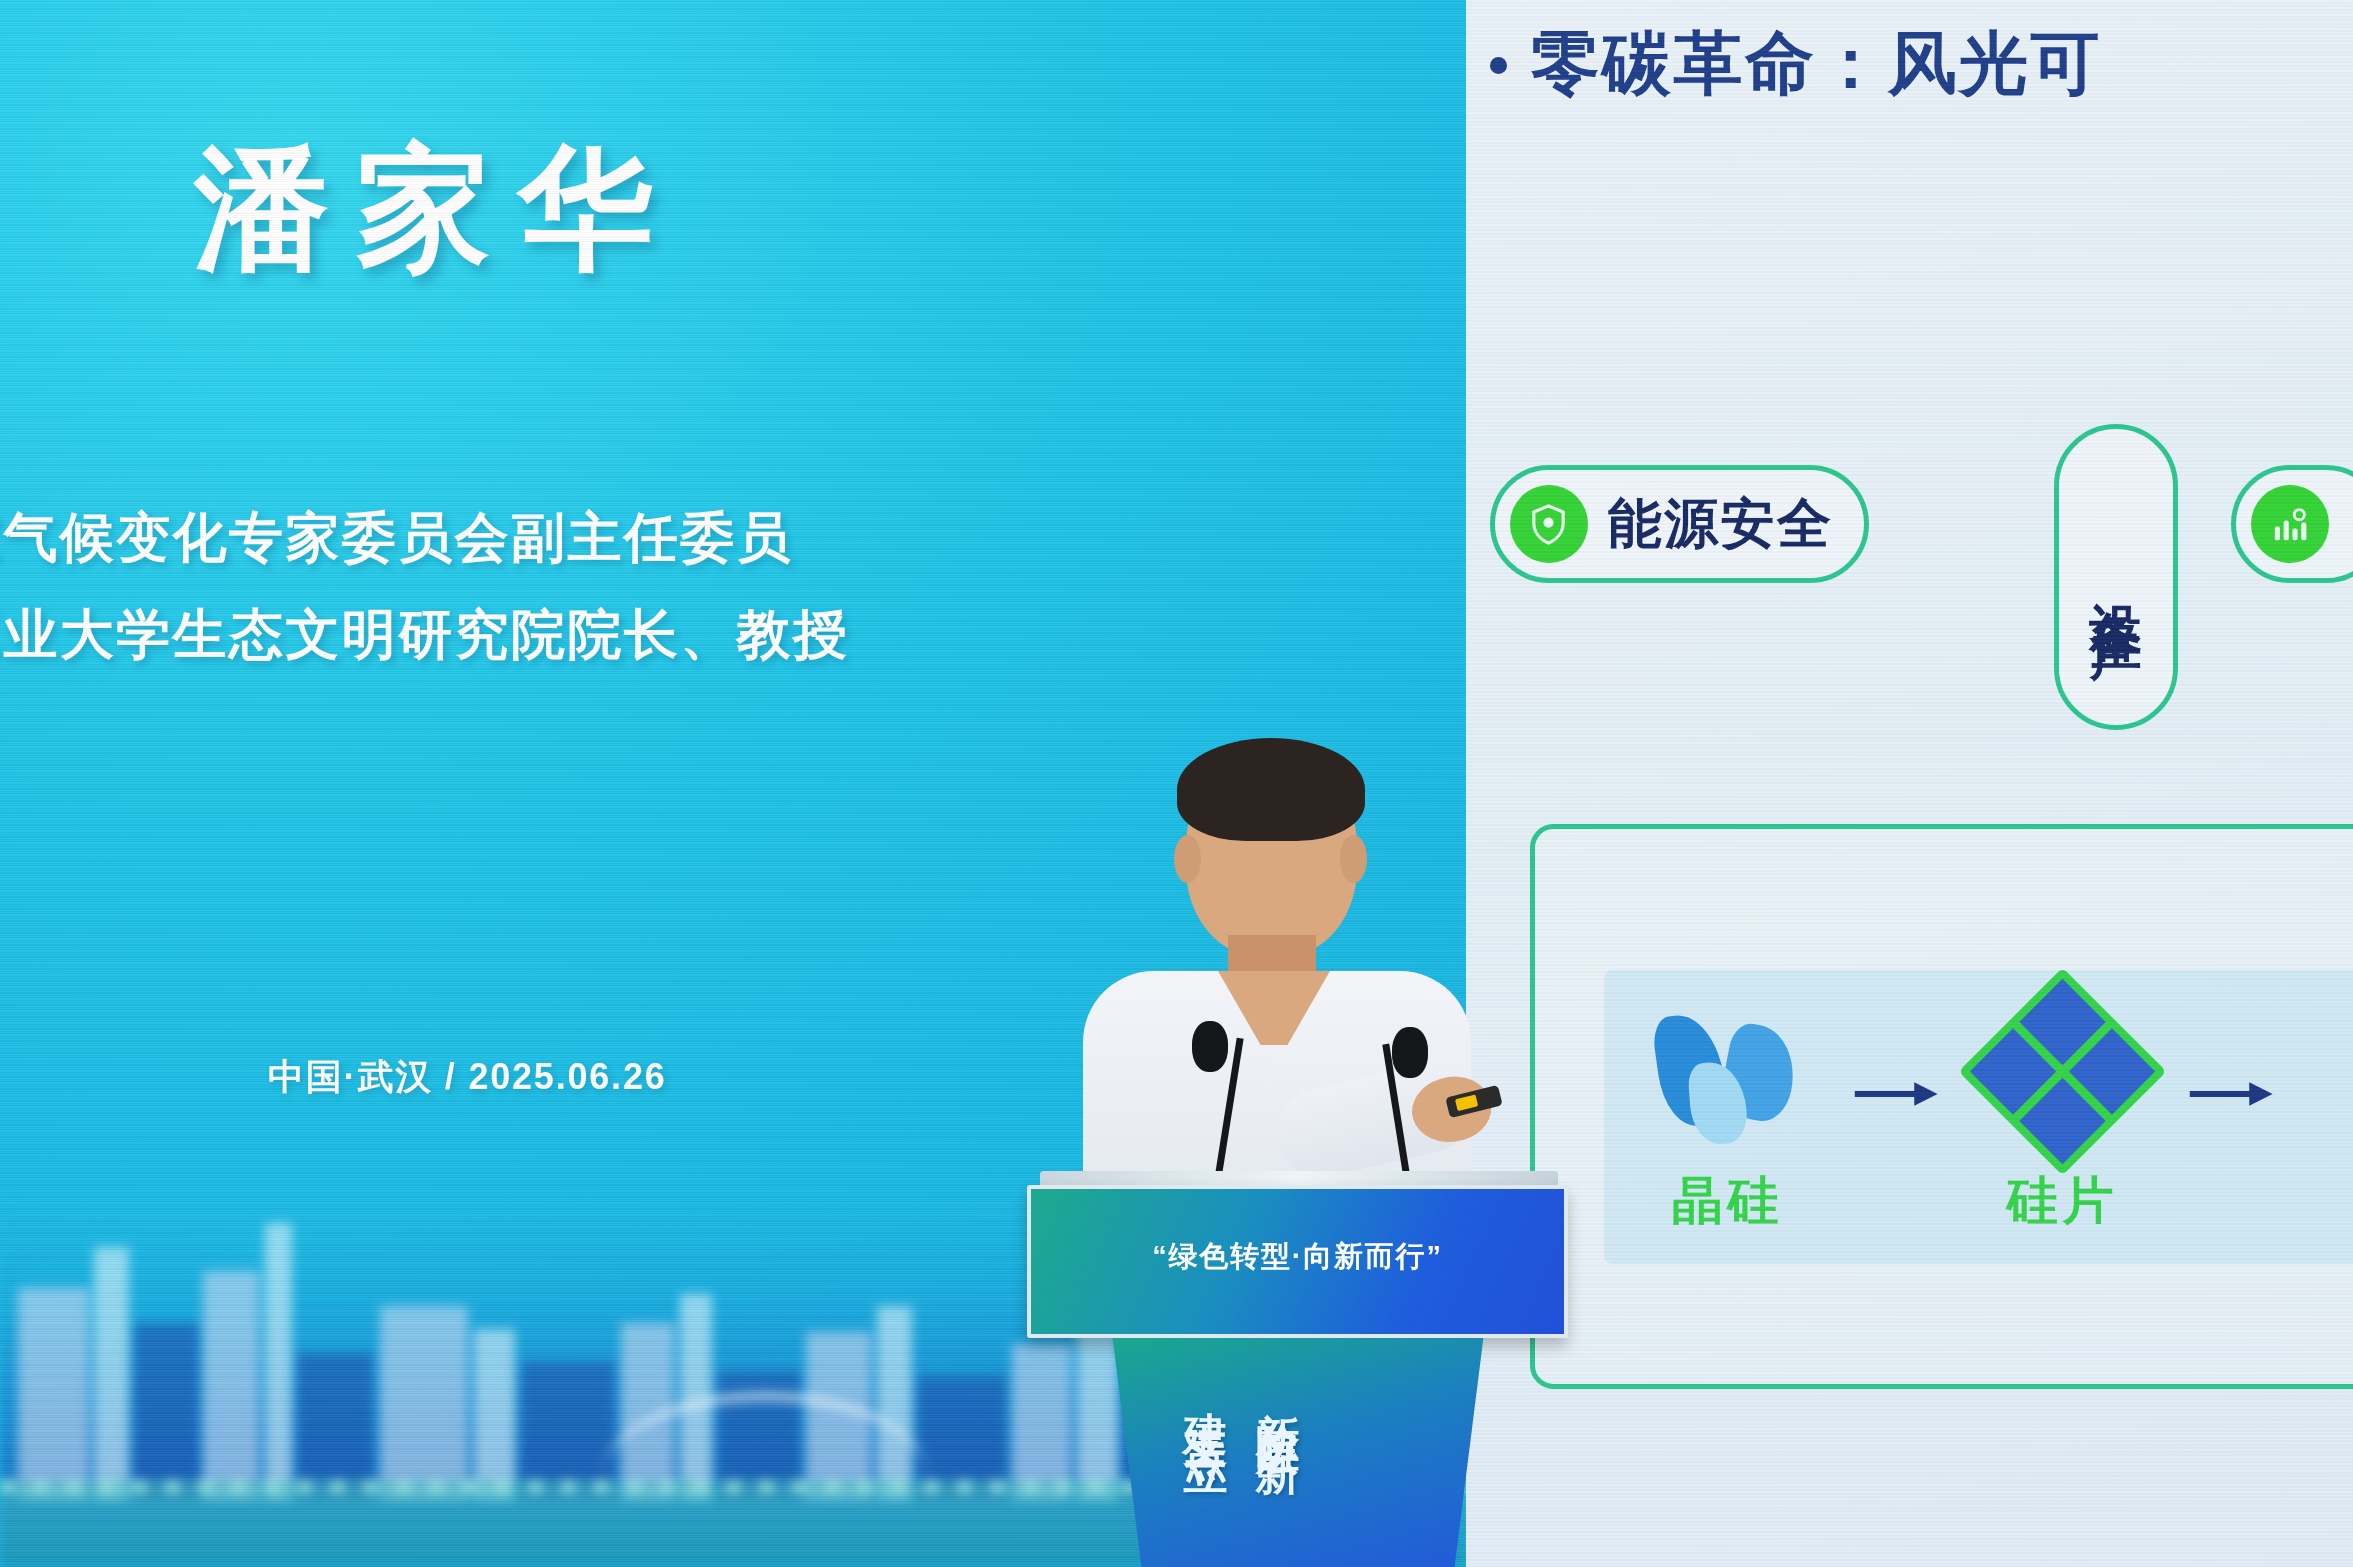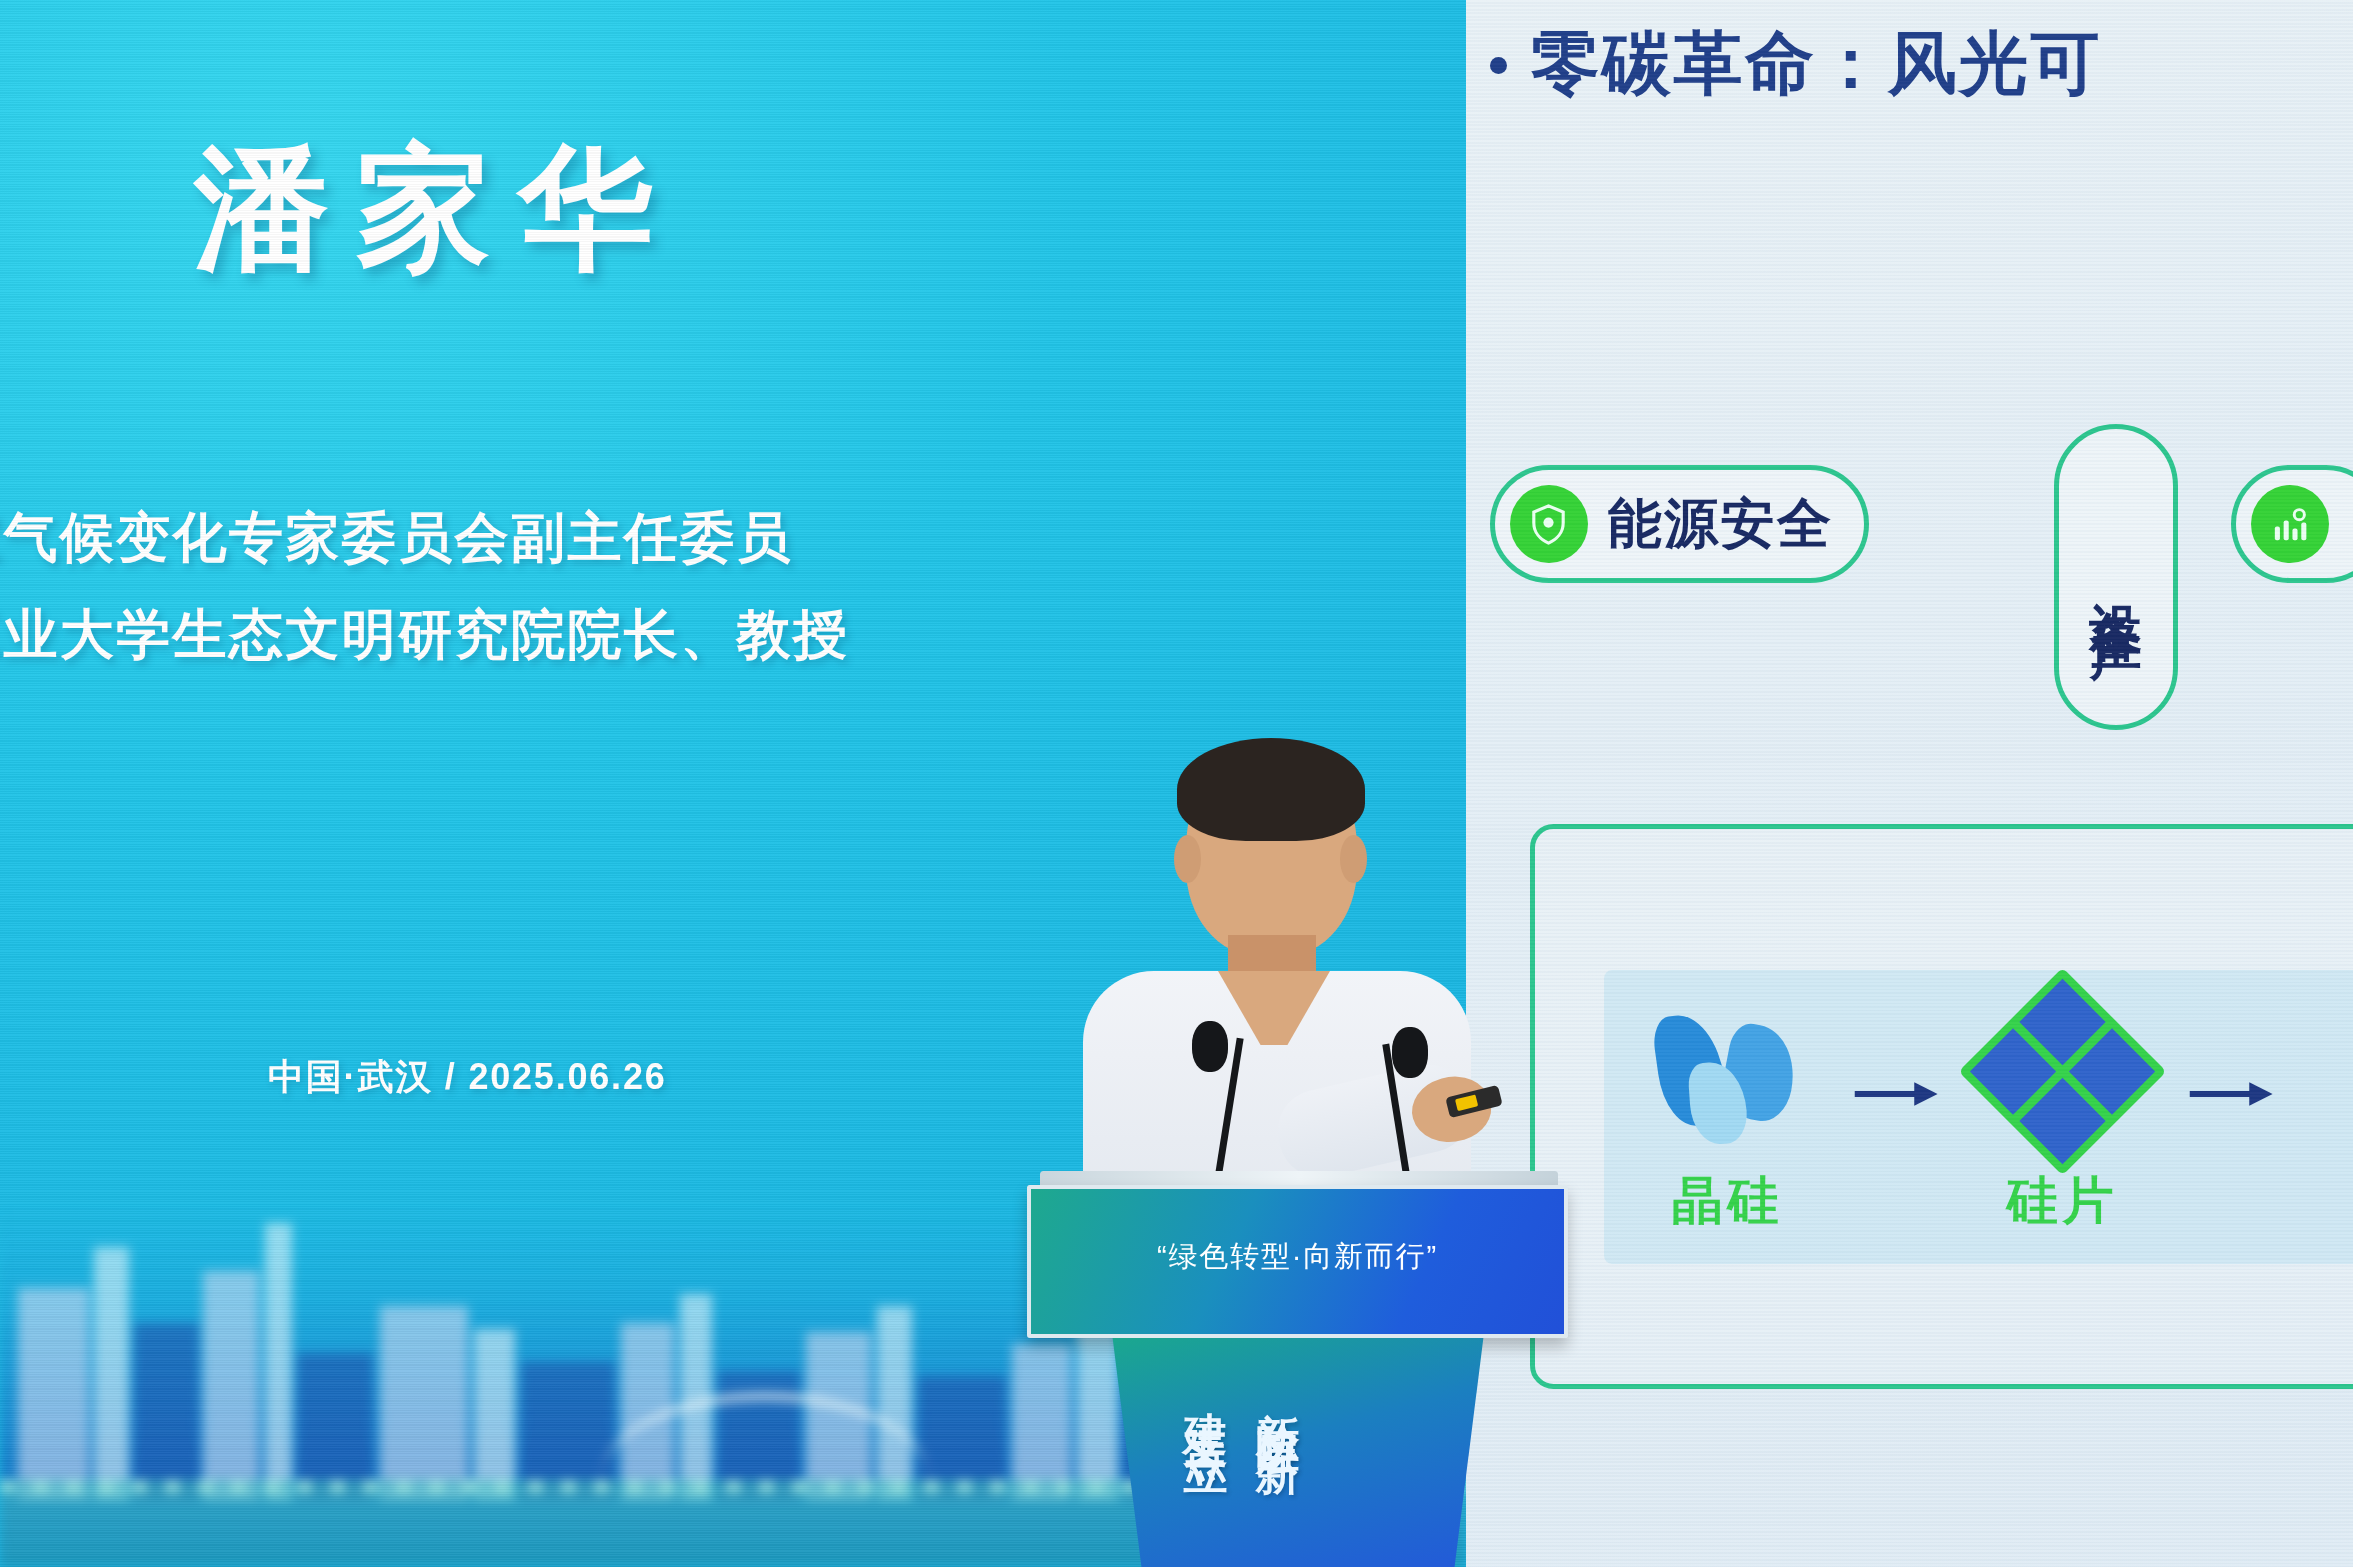--- a/index.html
+++ b/index.html
@@ -166,21 +166,21 @@
     background:linear-gradient(to right,#c9d6dd,#eef4f7,#c4d2da);border-radius:3.5px;
   }
   .podium-panel{
     position:absolute;left:0;top:14px;width:541px;height:153px;
     background:linear-gradient(115deg,#1ea98e 0%,#1a8fbe 38%,#1f5ddc 72%,#2150d8 100%);
     border:4.1px solid #dfe9ef;border-radius:2.9px;
     box-shadow:0 8.2px 15.3px rgba(0,0,0,.22);
     display:flex;flex-direction:column;align-items:center;justify-content:center;
     color:#fff;
   }
-  .podium-line1{font-size:29px;font-weight:400;letter-spacing:1.8px;margin-bottom:9.4px;white-space:nowrap;}
+  .podium-line1{font-size:29px;font-weight:700;letter-spacing:1.8px;margin-bottom:9.4px;white-space:nowrap;}
   .podium-line2{font-size:32px;font-weight:700;letter-spacing:1.2px;white-space:nowrap;}
   .podium-body{
     position:absolute;left:65px;top:167px;width:412px;height:229px;
     background:linear-gradient(165deg,#1aa98d 0%,#1b7fc0 45%,#2358da 100%);
     clip-path:polygon(5% 0%, 95% 0%, 88% 100%, 12% 100%);
     border-left:3.5px solid rgba(255,255,255,.35);
     border-right:3.5px solid rgba(255,255,255,.35);
   }
   .podium-vert{
     position:absolute;left:150px;top:206px;

